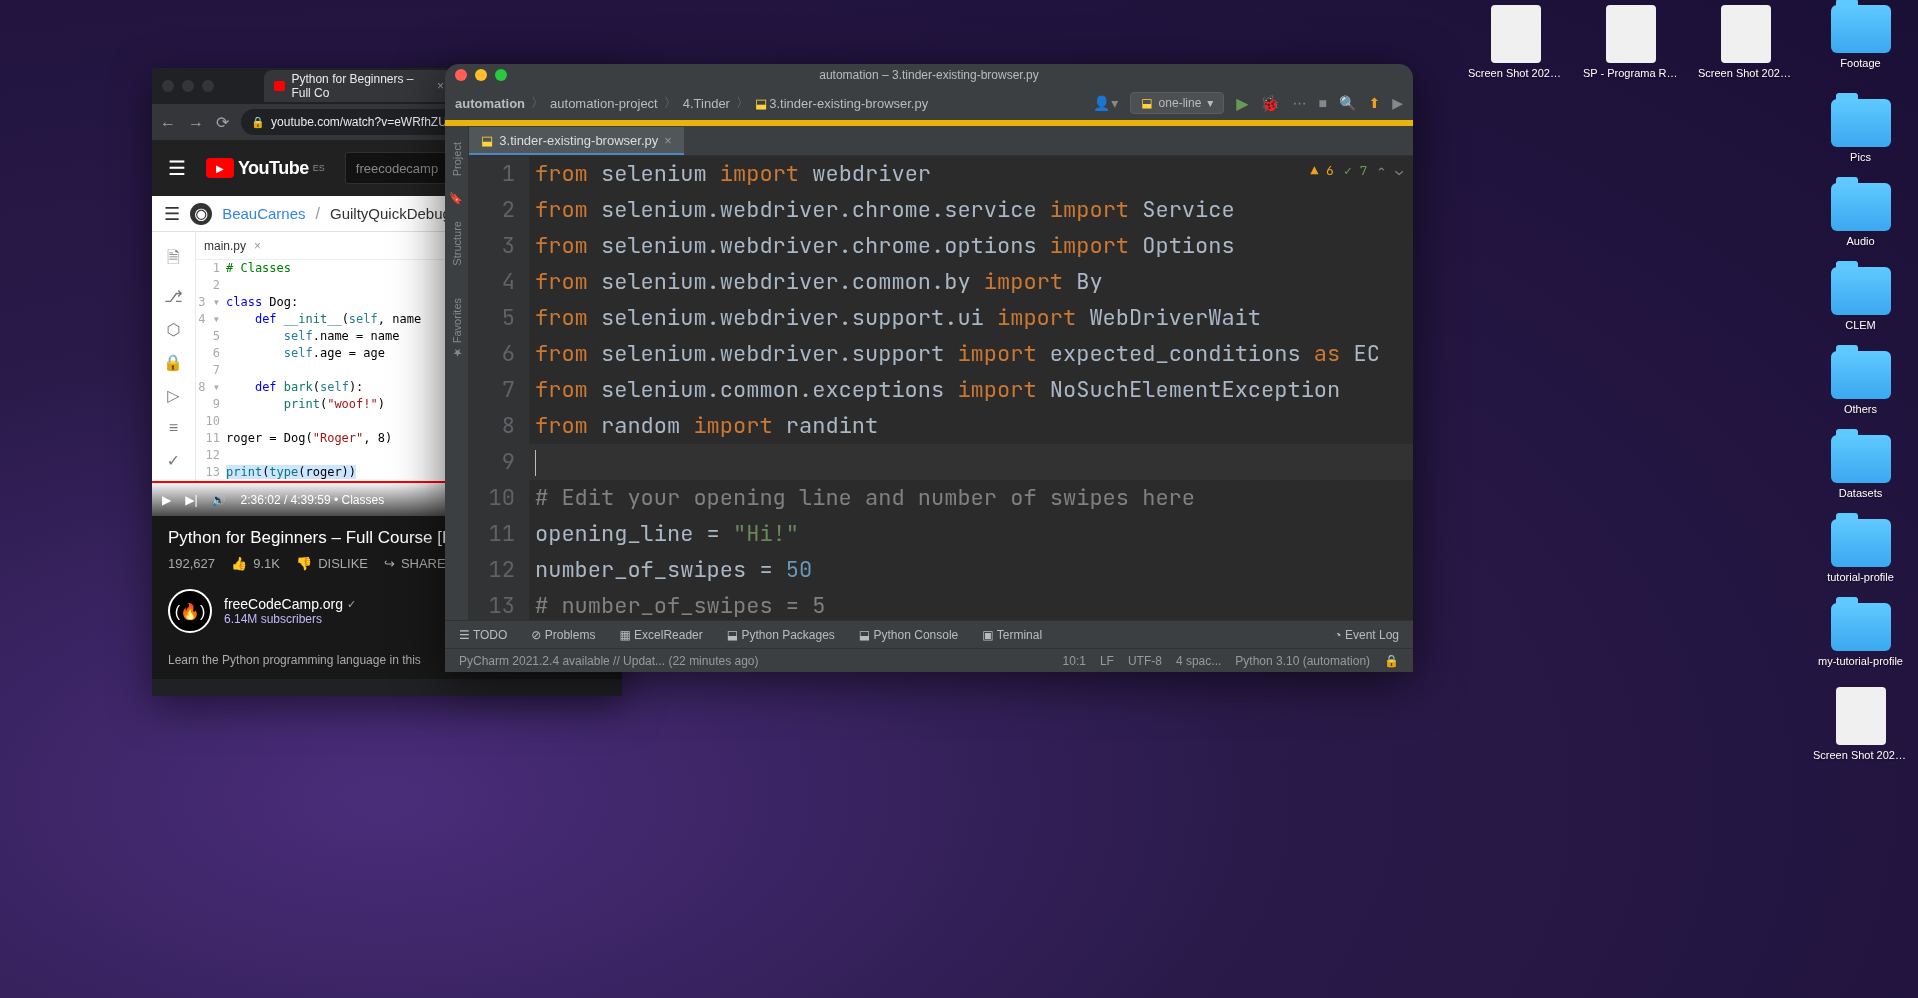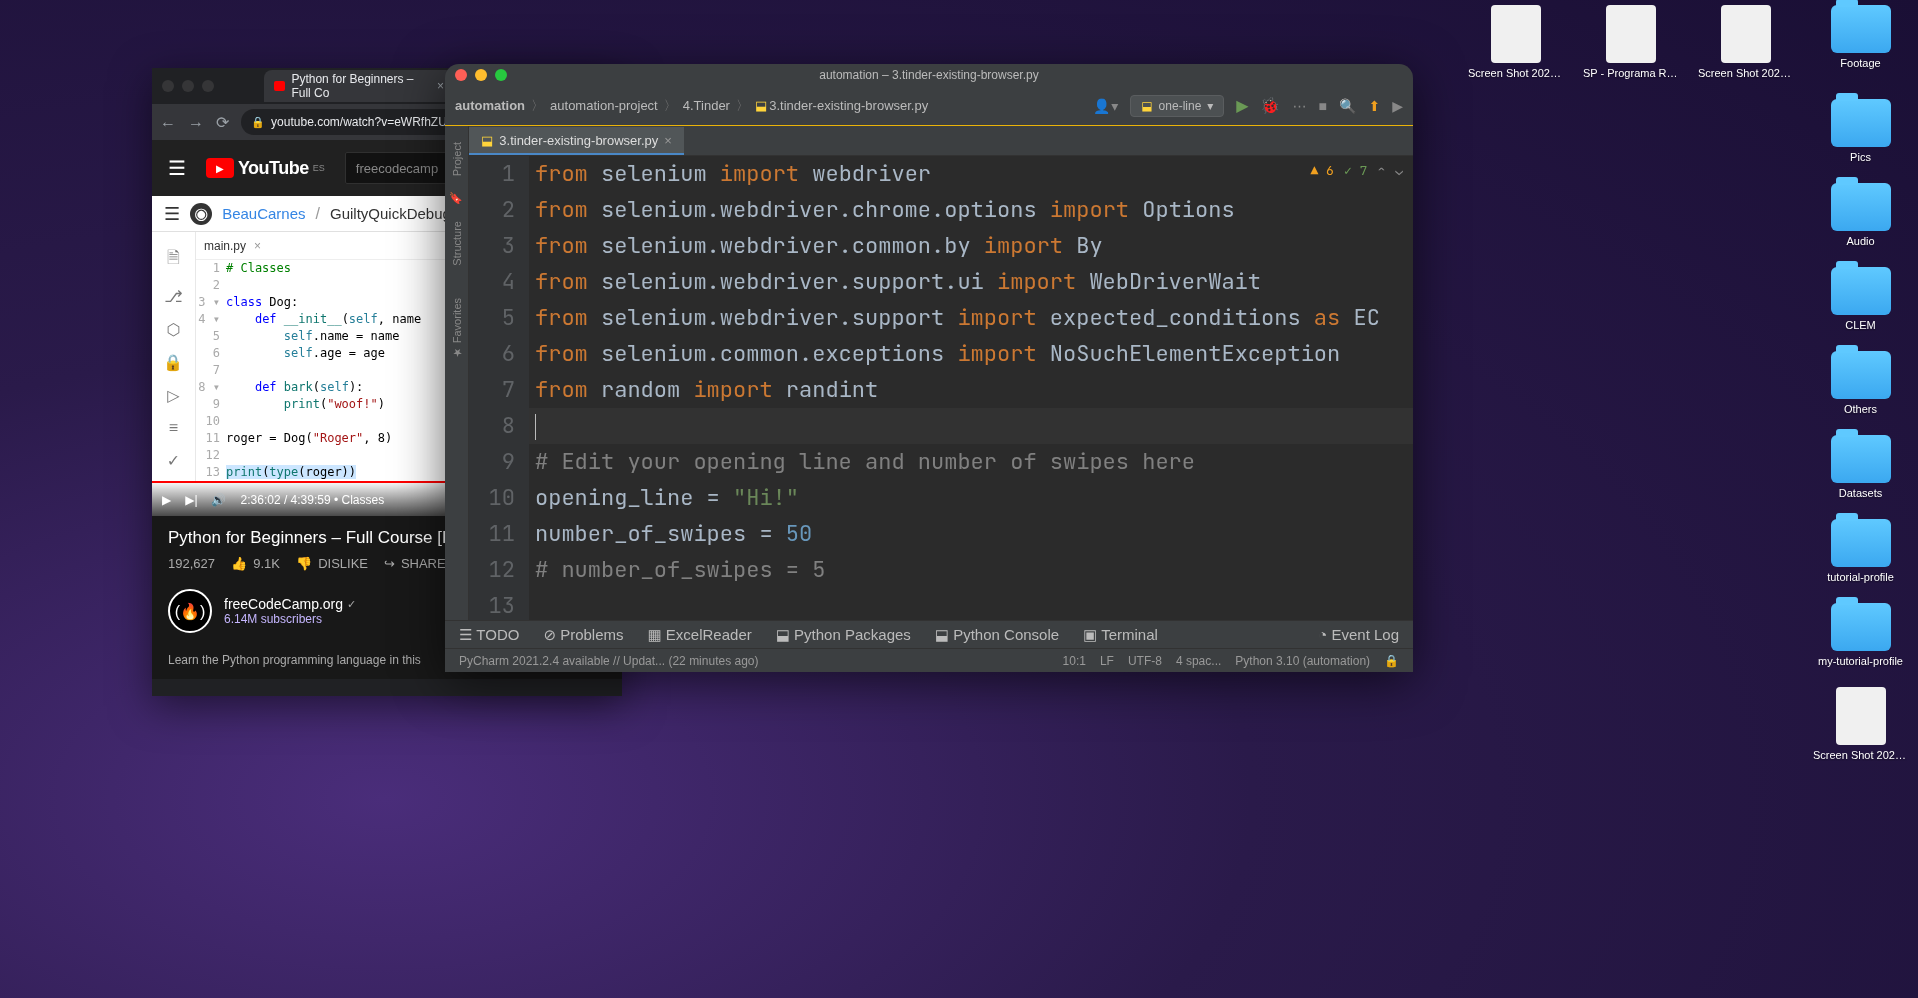--- a/index.html
+++ b/index.html
@@ -87,21 +87,21 @@
   display: flex; flex-direction: column;
 }
 .pycharm-titlebar { height: 22px; display: flex; align-items: center; padding: 0 10px; position: relative; }
 .pc-traffic { display: flex; gap: 8px; }
 .pc-traffic span { width: 12px; height: 12px; border-radius: 50%; }
 .pc-traffic .red { background: #ff5f56; }
 .pc-traffic .yellow { background: #ffbd2e; }
 .pc-traffic .green { background: #27c93f; }
 .pycharm-title { position: absolute; left: 0; right: 0; text-align: center; color: #bbb; font-size: 12px; }
 
-.pycharm-toolbar { height: 40px; display: flex; align-items: center; padding: 0 10px; border-bottom: 1px solid #eab308; justify-content: space-between; }
+.pycharm-toolbar { height: 40px; display: flex; align-items: center; padding: 0 10px; border-bottom: 6px solid #eab308; justify-content: space-between; }
 .pc-breadcrumbs { display: flex; align-items: center; color: #bbb; font-size: 13px; gap: 2px; }
 .pc-breadcrumbs .sep { color: #777; margin: 0 4px; }
 .py-mini-icon { color: #ffd43b; }
 .pc-toolbar-right { display: flex; align-items: center; gap: 12px; }
 .pc-config-sel { background: #4c5052; border: 1px solid #5a5d5f; border-radius: 4px; padding: 3px 10px; color: #bbb; font-size: 12px; display: flex; align-items: center; gap: 6px; }
 .pc-run { color: #6a9955; } .pc-debug { color: #6a9955; }
 .pc-toolbar-ico { color: #888; font-size: 14px; }
 
 .pycharm-body { flex: 1; display: flex; overflow: hidden; }
 .pc-leftbar { width: 24px; background: #3c3f41; border-right: 1px solid #323232; display: flex; flex-direction: column; align-items: center; color: #888; font-size: 11px; }
@@ -117,21 +117,21 @@
 .pc-code .kw { color: #cc7832; }
 .pc-code .str { color: #6a8759; }
 .pc-code .num { color: #6897bb; }
 .pc-code .com { color: #808080; }
 .pc-code .current-line { background: #323232; }
 .pc-code .cursor { display: inline-block; width: 1px; height: 26px; background: #bbb; vertical-align: middle; }
 .pc-inspections { position: absolute; right: 10px; top: 6px; display: flex; gap: 10px; color: #888; font-size: 13px; align-items: center; }
 .pc-inspections .warn { color: #f0a020; }
 .pc-inspections .ok { color: #6a9955; }
 
-.pycharm-bottombar { height: 28px; background: #3c3f41; border-top: 1px solid #323232; display: flex; align-items: center; padding: 0 14px; gap: 24px; color: #bbb; font-size: 15px; }
+.pycharm-bottombar { height: 28px; background: #3c3f41; border-top: 1px solid #323232; display: flex; align-items: center; padding: 0 14px; gap: 24px; color: #bbb; font-size: 12px; }
 .pycharm-status { height: 24px; background: #3c3f41; border-top: 1px solid #323232; display: flex; align-items: center; padding: 0 14px; color: #999; font-size: 12px; justify-content: space-between; }
 .pc-status-right { display: flex; gap: 14px; }
 </style>
 </head>
 <body>
 
 <div class="desktop-icons">
   <div style="display:flex;gap:20px">
     <div class="desktop-icon">
         <div class="file-icon"></div>
@@ -369,20 +369,21 @@
             <div>9</div>
             <div>10</div>
             <div>11</div>
             <div>12</div>
             <div>13</div>
             <div>14</div>
             <div>15</div>
           </div>
         <div class="pc-code" id="pc-code">
             <div><span class="kw">from</span> selenium <span class="kw">import</span> webdriver</div>
+            <div><span class="kw">from</span> selenium.webdriver.chrome.service <span class="kw">import</span> Service</div>
             <div><span class="kw">from</span> selenium.webdriver.chrome.options <span class="kw">import</span> Options</div>
             <div><span class="kw">from</span> selenium.webdriver.common.by <span class="kw">import</span> By</div>
             <div><span class="kw">from</span> selenium.webdriver.support.ui <span class="kw">import</span> WebDriverWait</div>
             <div><span class="kw">from</span> selenium.webdriver.support <span class="kw">import</span> expected_conditions <span class="kw">as</span> EC</div>
             <div><span class="kw">from</span> selenium.common.exceptions <span class="kw">import</span> NoSuchElementException</div>
             <div><span class="kw">from</span> random <span class="kw">import</span> randint</div>
             <div class="current-line"><span class="cursor"></span></div>
             <div><span class="com"># Edit your opening line and number of swipes here</span></div>
             <div>opening_line = <span class="str">"Hi!"</span></div>
             <div>number_of_swipes = <span class="num">50</span></div>

